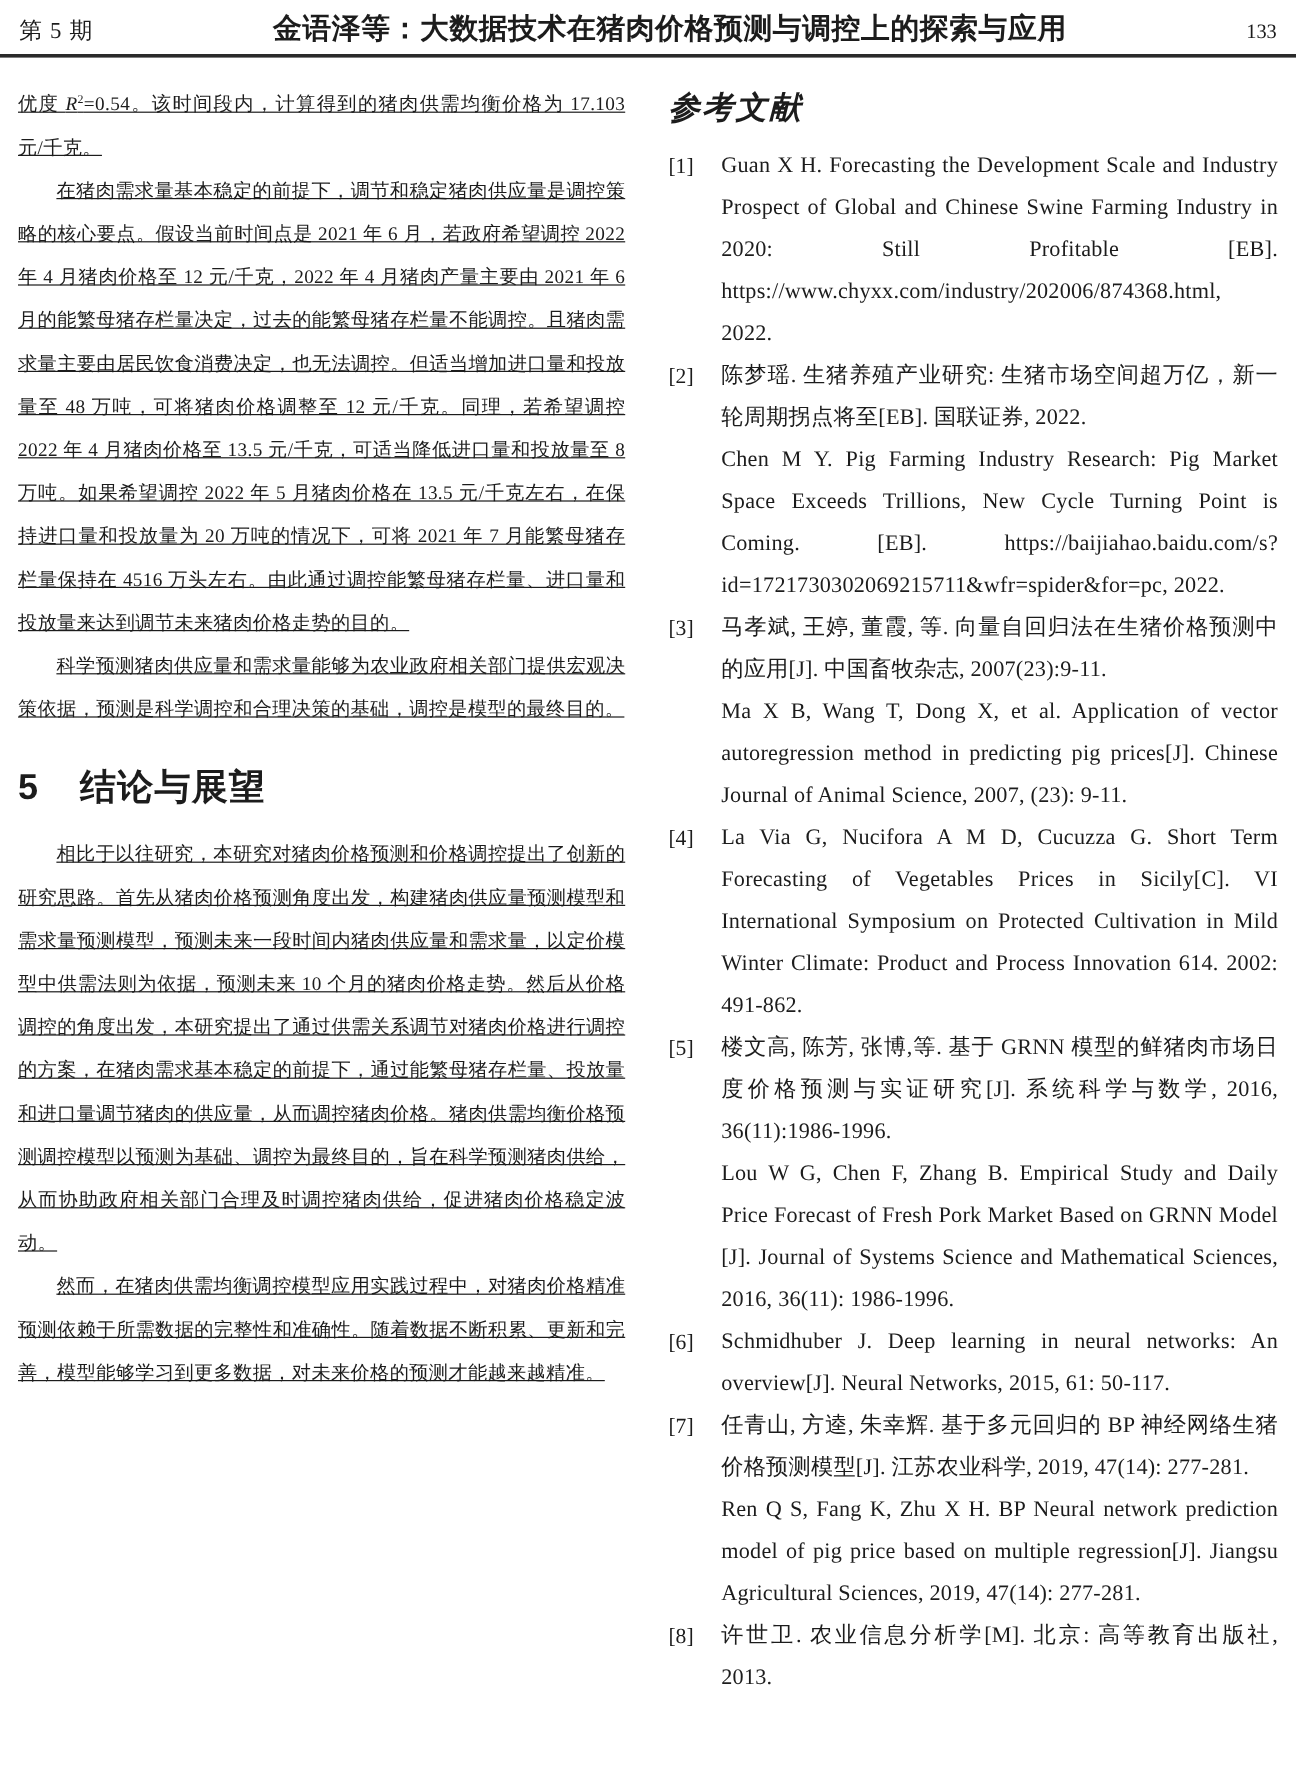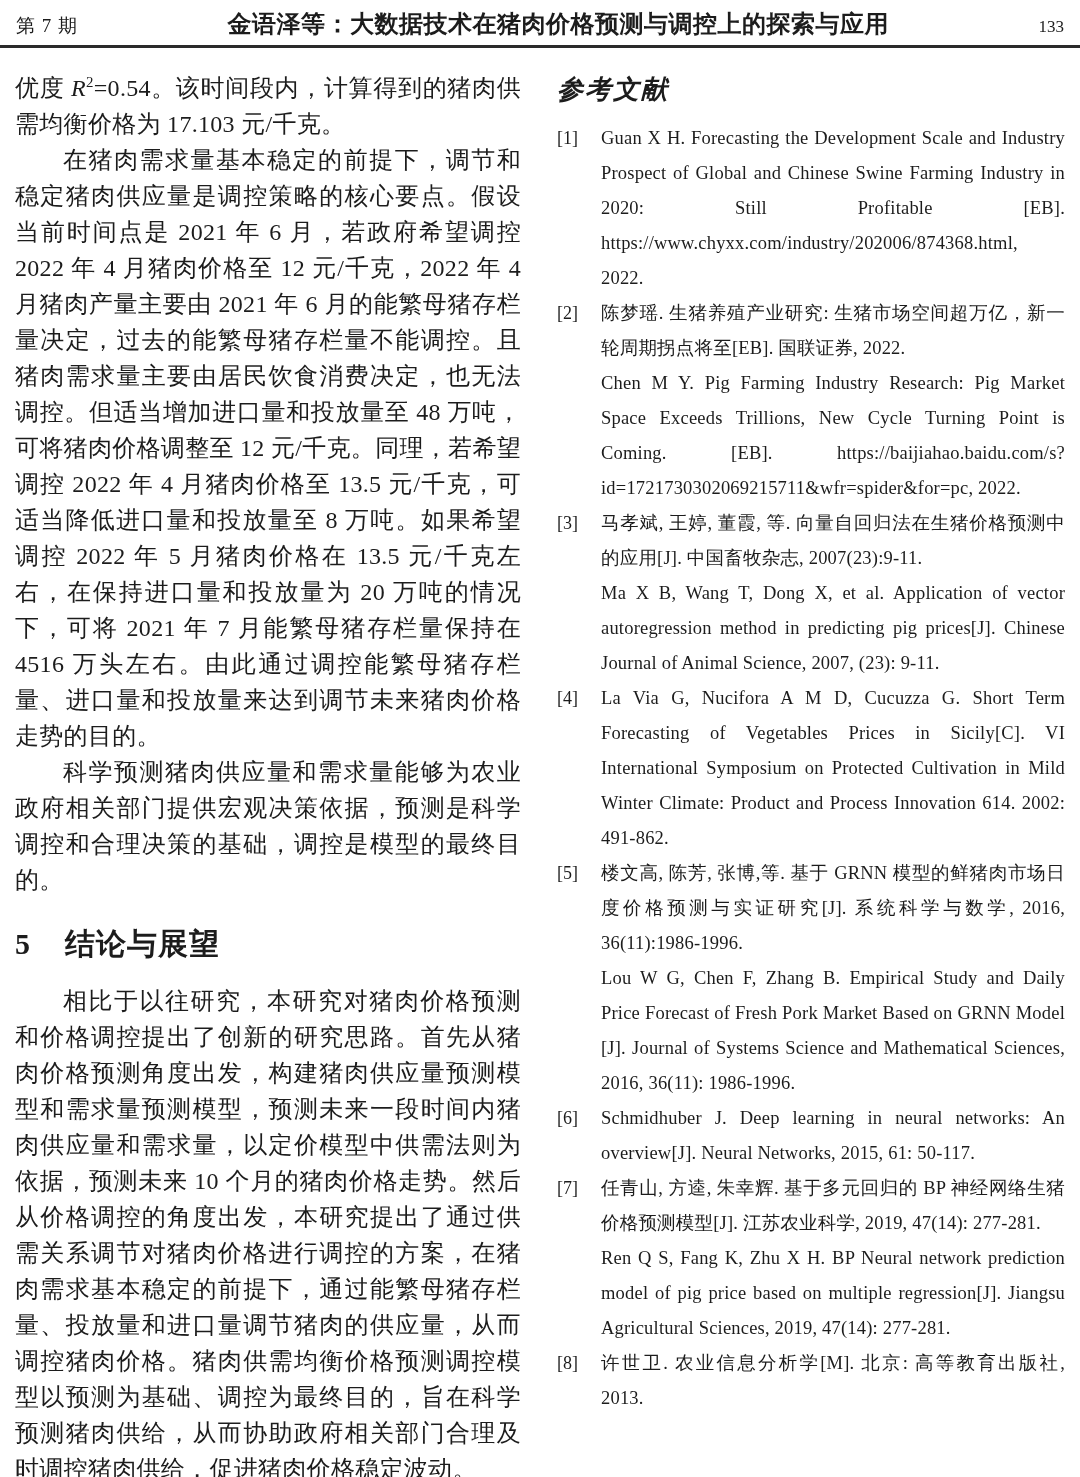--- a/index.html
+++ b/index.html
@@ -36,32 +36,33 @@
   
   .content {
     display: flex;
     gap: 36px;
     padding: 22px 15px 0 15px;
   }
   .col-left  { width: 506px; flex: 0 0 506px; }
   .col-right { width: 508px; flex: 0 0 508px; }
 
   .col-left p {
-    font-size: 24px;
+    font-size: 16px;
     line-height: 36px;
     text-align: justify;
     letter-spacing: 0.3px;
+    text-decoration: underline;
   }
   .col-left p.indent { text-indent: 2em; }
   .col-left i { font-style: italic; font-family: "Liberation Serif", serif; }
   .col-left sup { font-size: 0.62em; vertical-align: super; line-height: 0; }
 
   .section-heading {
     margin: 26px 0 18px 0;
-    font-family: Liberation Serif, serif;
+    font-family: Liberation Sans, sans-serif;
     font-weight: bold;
     font-size: 30px;
     letter-spacing: 1px;
   }
   .section-heading .sec-num { display: inline-block; margin-right: 34px; }
 
   
   .ref-heading {
     font-family: "Liberation Sans", "DejaVu Sans", sans-serif;
     font-weight: bold;
@@ -85,21 +86,21 @@
     font-size: 18.5px;
     line-height: 35px;
     text-align: justify;
     letter-spacing: 0.2px;
   }
 </style>
 </head>
 <body>
 
 <header class="page-header">
-  <span class="hdr-issue">第 7 期</span>
+  <span class="hdr-issue">第 5 期</span>
   <span class="hdr-title">金语泽等：大数据技术在猪肉价格预测与调控上的探索与应用</span>
   <span class="hdr-page">133</span>
 </header>
 
 <div class="content">
 
   <section class="col-left">
     <p><span>优度 </span><i>R</i><sup>2</sup><span>=0.54。该时间段内，计算得到的猪肉供需均衡价格为 17.103 元/千克。</span></p>
     <p class="indent">在猪肉需求量基本稳定的前提下，调节和稳定猪肉供应量是调控策略的核心要点。假设当前时间点是 2021 年 6 月，若政府希望调控 2022 年 4 月猪肉价格至 12 元/千克，2022 年 4 月猪肉产量主要由 2021 年 6 月的能繁母猪存栏量决定，过去的能繁母猪存栏量不能调控。且猪肉需求量主要由居民饮食消费决定，也无法调控。但适当增加进口量和投放量至 48 万吨，可将猪肉价格调整至 12 元/千克。同理，若希望调控 2022 年 4 月猪肉价格至 13.5 元/千克，可适当降低进口量和投放量至 8 万吨。如果希望调控 2022 年 5 月猪肉价格在 13.5 元/千克左右，在保持进口量和投放量为 20 万吨的情况下，可将 2021 年 7 月能繁母猪存栏量保持在 4516 万头左右。由此通过调控能繁母猪存栏量、进口量和投放量来达到调节未来猪肉价格走势的目的。</p>
     <p class="indent">科学预测猪肉供应量和需求量能够为农业政府相关部门提供宏观决策依据，预测是科学调控和合理决策的基础，调控是模型的最终目的。</p>

